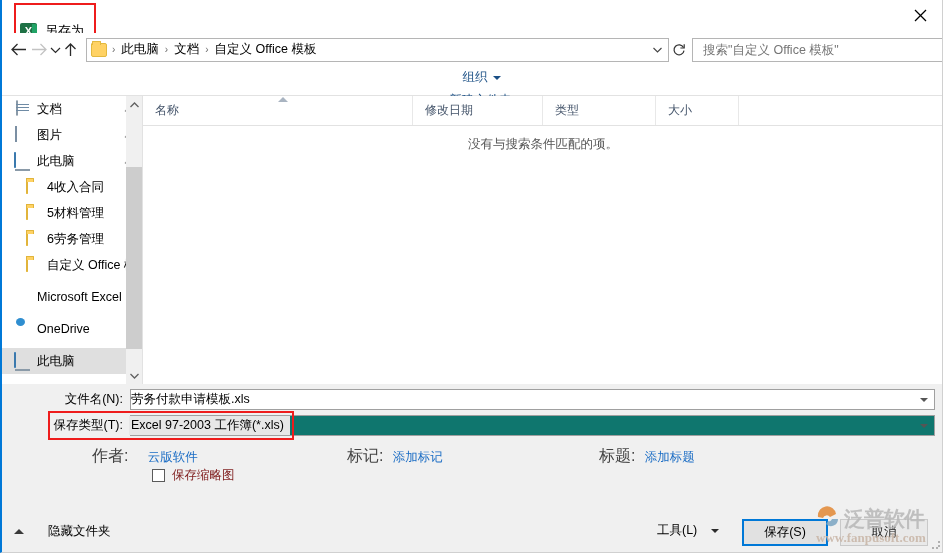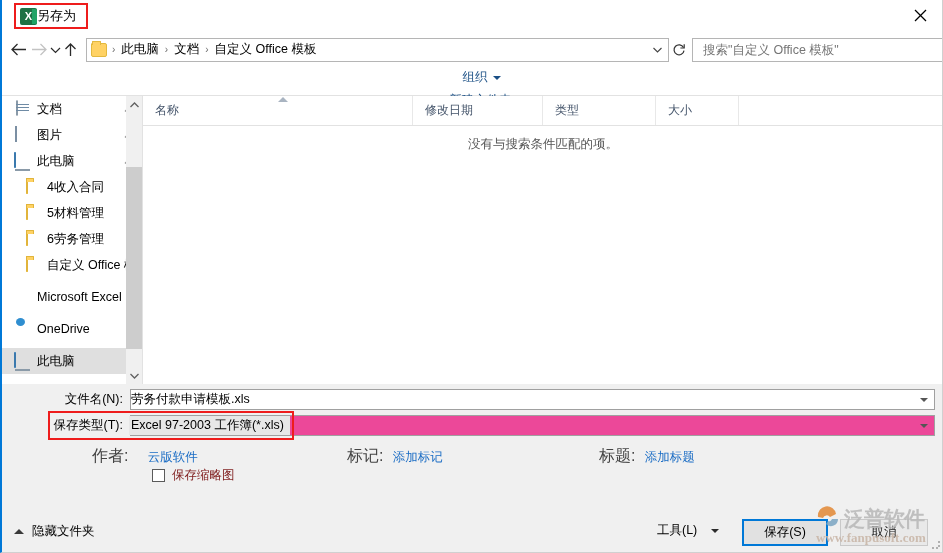--- a/index.html
+++ b/index.html
@@ -22,22 +22,22 @@
     overflow: hidden;
   }
 
   
   #titlebar {
     position: absolute; left: 0; top: 0; width: 941px; height: 33px;
     background: #ffffff;
   }
   #title-group {
     position: absolute; left: 12px; top: 3px;
-    display: flex; align-items: center; 
-    padding: 2px 10px 2px 4px;
+    display: flex; align-items: center; gap: 8px;
+    padding: 17px 10px 2px 4px;
     border: 2px solid #ee1c1c;
   }
   .xl-icon {
     width: 17px; height: 17px;
     background: #1e7145;
     border-radius: 2px;
     position: relative;
     display: inline-block;
   }
   .xl-icon::before {
@@ -283,21 +283,21 @@
     font-size: 12.5px; color: #000;
   }
   .finput {
     height: 21px; border: 1px solid #a0a0a0; background: #fff;
     display: flex; align-items: center;
     font-size: 12.5px; color: #000;
     padding: 0 2px 0 0;
     position: relative;
   }
   #inp-filename { width: 805px; }
-  #inp-filetype { width: 805px; background: #ec4899; }
+  #inp-filetype { width: 805px; background: #0f766e; }
   #inp-filetype .valbox {
     background: #e7e7e7; padding: 1px 6px 1px 2px; margin-left: -2px;
   }
   .combo-caret {
     position: absolute; right: 6px; top: 50%; transform: translateY(-50%);
     width: 0; height: 0;
     border-left: 4px solid transparent; border-right: 4px solid transparent;
     border-top: 4px solid #555;
   }
   #redbox-type {
@@ -323,21 +323,21 @@
   }
   #thumb-label { font-size: 12.5px; color: #7f1d1d; }
 
   
   #footer {
     position: absolute; left: 0; top: 514px; width: 941px; height: 38px;
     background: #f0f0f0;
   }
   #hide-folders {
     position: absolute; left: 12px; top: 9px;
-    display: flex; align-items: center; gap: 8px;
+    display: flex; align-items: center; gap: 24px;
     font-size: 12.5px; color: #000;
   }
   .caret-up-sm {
     width: 0; height: 0;
     border-left: 5px solid transparent; border-right: 5px solid transparent;
     border-bottom: 5px solid #3a3a3a;
   }
   #tools-btn {
     position: absolute; left: 655px; top: 8px;
     display: flex; align-items: center; gap: 14px;

